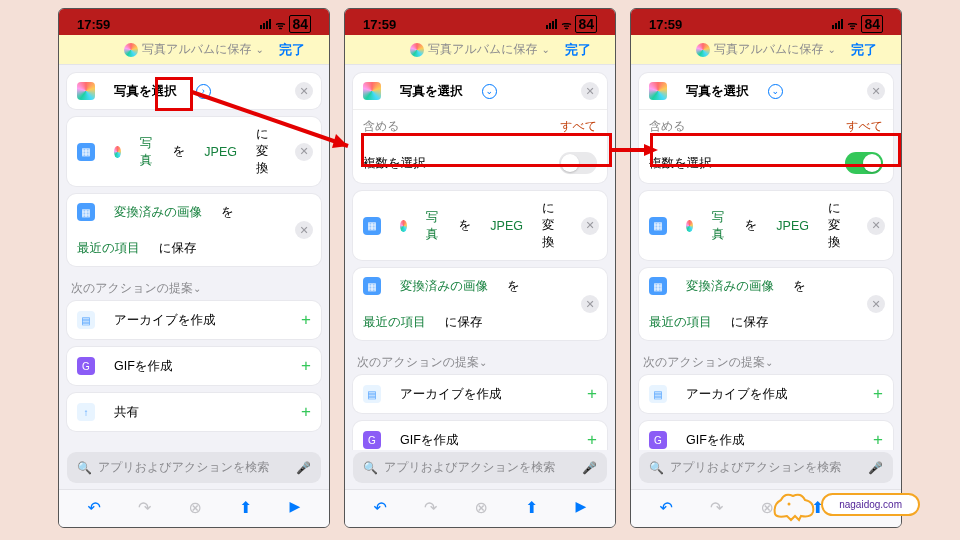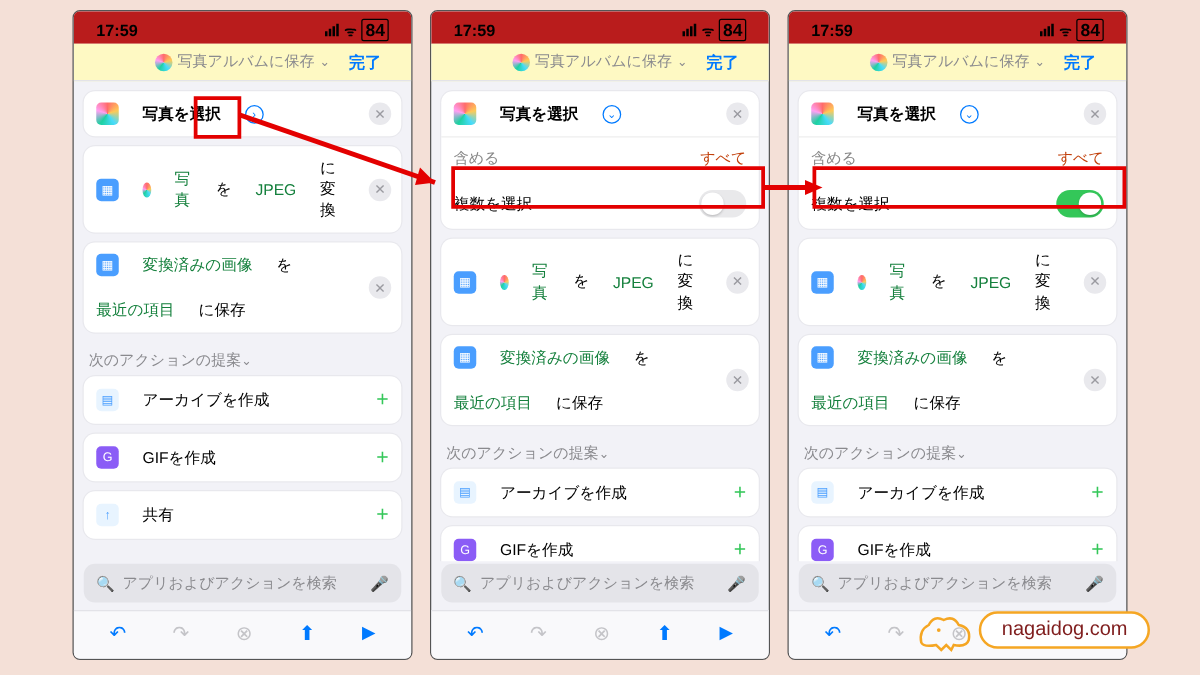--- a/index.html
+++ b/index.html
@@ -42,21 +42,21 @@
 .mic{margin-left:auto}
 .tbar{display:flex;justify-content:space-around;padding:8px 10px 10px;background:#f9f9fb;border-top:1px solid #e3e3e8}
 .tbar span{color:#007aff;font-size:16px}
 .tbar .dis{color:#c4c4c8}
 .tbar .play{color:#007aff;font-size:14px}
 .hl{position:absolute;border:3px solid #e30000;pointer-events:none;z-index:5}
 .arrow{position:absolute;z-index:6;pointer-events:none}
 .arrow line{stroke:#e30000;stroke-width:4}
 .arrow polygon{fill:#e30000}
 .logo{position:absolute;right:40px;bottom:18px;z-index:10;display:flex;align-items:center;gap:2px}
-.logo-b{border:2px solid #f5a623;border-radius:20px;padding:4px 16px;color:#7f1d1d;font-size:16px;font-weight:500;background:#fff}
+.logo-b{border:2px solid #f5a623;border-radius:20px;padding:4px 16px;color:#4c1d95;font-size:10px;font-weight:500;background:#fff}
 </style>
 </head>
 <body>
 
 <div class="phones">
 
 <div class="phone">
   <div class="status">
     <span>17:59</span>
     <span class="sig">

